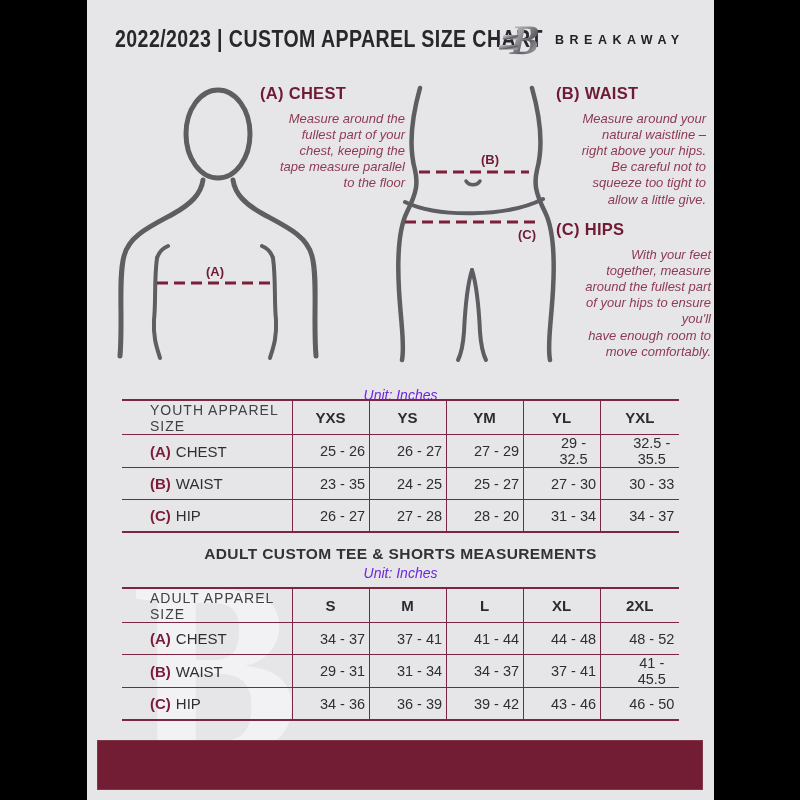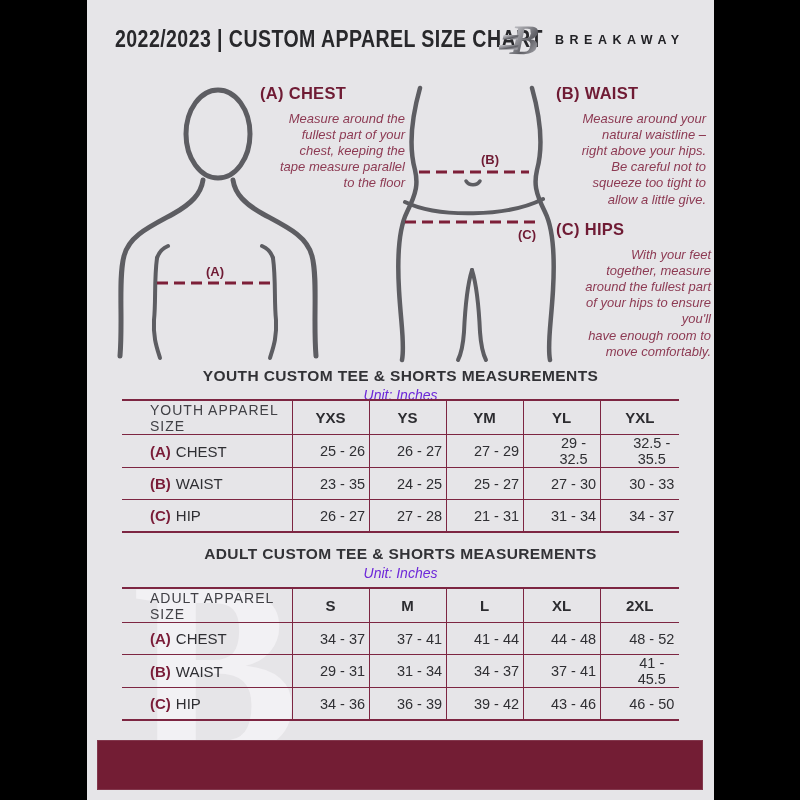--- a/index.html
+++ b/index.html
@@ -165,21 +165,20 @@
     <p class="meas-head">(C) HIPS</p>
     <p class="meas-desc">With your feet
 together, measure
 around the fullest part
 of your hips to ensure
 you'll
 have enough room to
 move comfortably.</p>
   </div>
 
-  <div class="tbl-title" id="youth-title">YOUTH CUSTOM TEE &amp; SHORTS MEASUREMENTS</div>
   <div class="tbl-unit" id="youth-unit">Unit: Inches</div>
   <table class="size-table" id="youth-table">
     <colgroup>
         <col style="width:170px">
         <col style="width:77px">
         <col style="width:77px">
         <col style="width:77px">
         <col style="width:77px">
         <col style="width:79px">
       </colgroup>
@@ -205,21 +204,21 @@
       <td>23 - 35</td>
       <td>24 - 25</td>
       <td>25 - 27</td>
       <td>27 - 30</td>
       <td>30 - 33</td>
     </tr>
     <tr>
       <td class="rl"><span class="pfx">(C)</span><span>HIP</span></td>
       <td>26 - 27</td>
       <td>27 - 28</td>
-      <td>21 - 31</td>
+      <td>28 - 20</td>
       <td>31 - 34</td>
       <td>34 - 37</td>
     </tr>
   </tbody>
     </table>
 
   <div class="tbl-title" id="adult-title">ADULT CUSTOM TEE &amp; SHORTS MEASUREMENTS</div>
   <div class="tbl-unit" id="adult-unit">Unit: Inches</div>
   <table class="size-table" id="adult-table">
     <colgroup>

